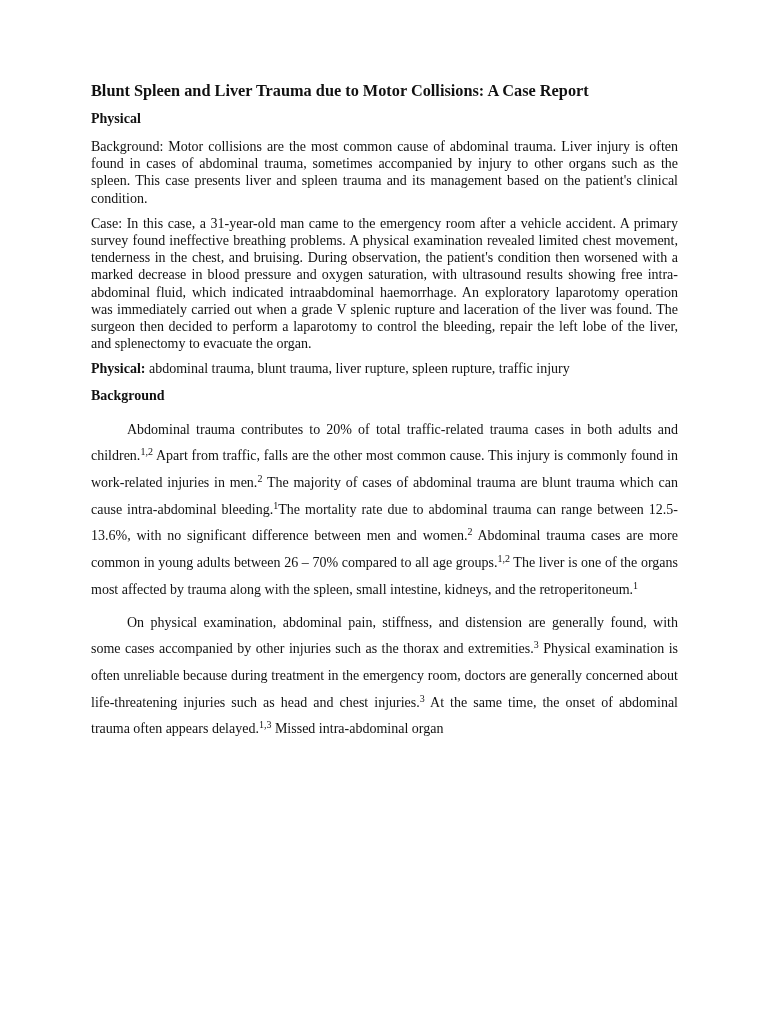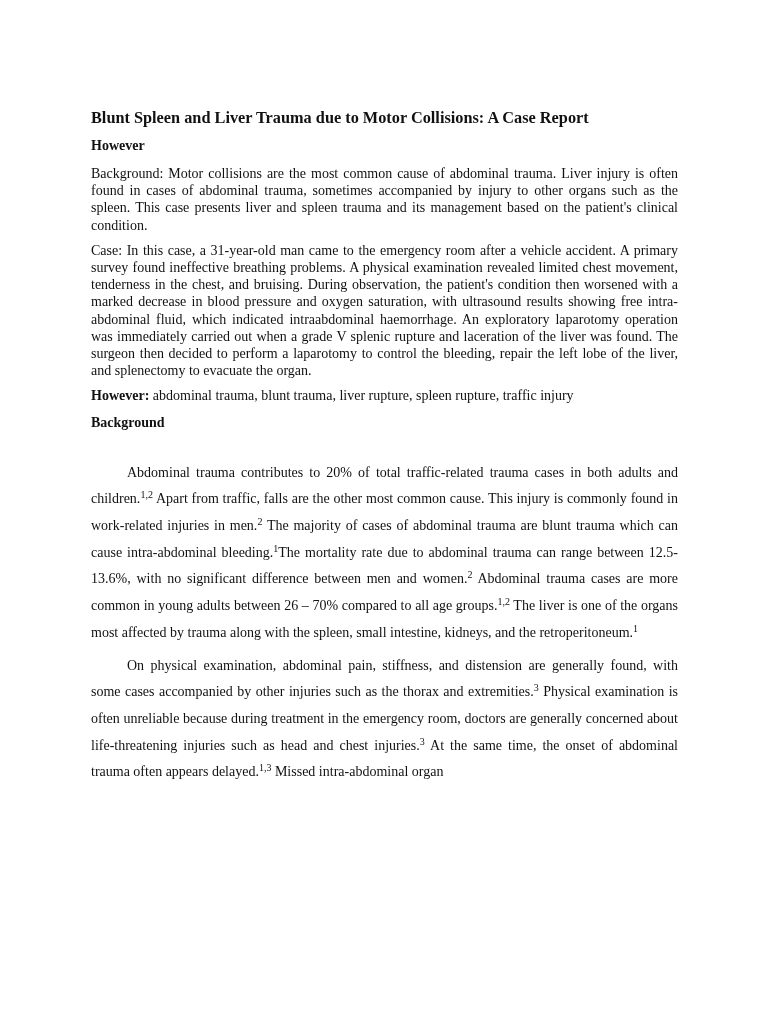--- a/index.html
+++ b/index.html
@@ -11,21 +11,21 @@
       width: 768px;
       height: 1024px;
       overflow: hidden;
       position: relative;
       font-family: "Liberation Serif", "DejaVu Serif", serif;
       color: #111111;
     }
     .page {
       position: absolute;
       left: 91px;
-      top: 108px;
+      top: 81px;
       width: 587px;
     }
     .title {
       font-weight: bold;
       font-size: 16.3px;
       line-height: 20px;
       margin: 0 0 9px 0;
       white-space: nowrap;
     }
     .h2 {
@@ -52,33 +52,33 @@
       text-align: justify;
       text-indent: 36px;
       margin: 0 0 6px 0;
     }
     sup {
       font-size: 10px;
       line-height: 0;
       vertical-align: 5px;
     }
     #s-abs { margin-top: 0; }
-    #bg-heading { margin-bottom: 28px; }
+    #bg-heading { margin-bottom: 12px; }
   </style>
 </head>
 <body>
 
 <div class="page">
   <div class="title">Blunt Spleen and Liver Trauma due to Motor Collisions: A Case Report</div>
 
-  <div class="h2">However</div>
+  <div class="h2">Physical</div>
 
   <p class="abs-p" id="s-abs">Background: Motor collisions are the most common cause of abdominal trauma. Liver injury is often found in cases of abdominal trauma, sometimes accompanied by injury to other organs such as the spleen. This case presents liver and spleen trauma and its management based on the patient's clinical condition.</p>
   <p class="abs-p">Case: In this case, a 31-year-old man came to the emergency room after a vehicle accident. A primary survey found ineffective breathing problems. A physical examination revealed limited chest movement, tenderness in the chest, and bruising. During observation, the patient's condition then worsened with a marked decrease in blood pressure and oxygen saturation, with ultrasound results showing free intra-abdominal fluid, which indicated intraabdominal haemorrhage. An exploratory laparotomy operation was immediately carried out when a grade V splenic rupture and laceration of the liver was found. The surgeon then decided to perform a laparotomy to control the bleeding, repair the left lobe of the liver, and splenectomy to evacuate the organ.</p>
 
-  <p class="kw"><b>However:</b><span> abdominal trauma, blunt trauma, liver rupture, spleen rupture, traffic injury</span></p>
+  <p class="kw"><b>Physical:</b><span> abdominal trauma, blunt trauma, liver rupture, spleen rupture, traffic injury</span></p>
 
   <div class="h2" id="bg-heading">Background</div>
 
   <p class="body-p"><span>Abdominal trauma contributes to 20% of total traffic-related trauma cases in both adults and children.</span><sup>1,2</sup><span> Apart from traffic, falls are the other most common cause. This injury is commonly found in work-related injuries in men.</span><sup>2</sup><span> The majority of cases of abdominal trauma are blunt trauma which can cause intra-abdominal bleeding.</span><sup>1</sup><span>The mortality rate due to abdominal trauma can range between 12.5-13.6%, with no significant difference between men and women.</span><sup>2</sup><span> Abdominal trauma cases are more common in young adults between 26 – 70% compared to all age groups.</span><sup>1,2</sup><span> The liver is one of the organs most affected by trauma along with the spleen, small intestine, kidneys, and the retroperitoneum.</span><sup>1</sup></p>
 
   <p class="body-p"><span>On physical examination, abdominal pain, stiffness, and distension are generally found, with some cases accompanied by other injuries such as the thorax and extremities.</span><sup>3</sup><span> Physical examination is often unreliable because during treatment in the emergency room, doctors are generally concerned about life-threatening injuries such as head and chest injuries.</span><sup>3</sup><span> At the same time, the onset of abdominal trauma often appears delayed.</span><sup>1,3</sup><span> Missed intra-abdominal organ</span></p>
 </div>
 
 </body></html>

